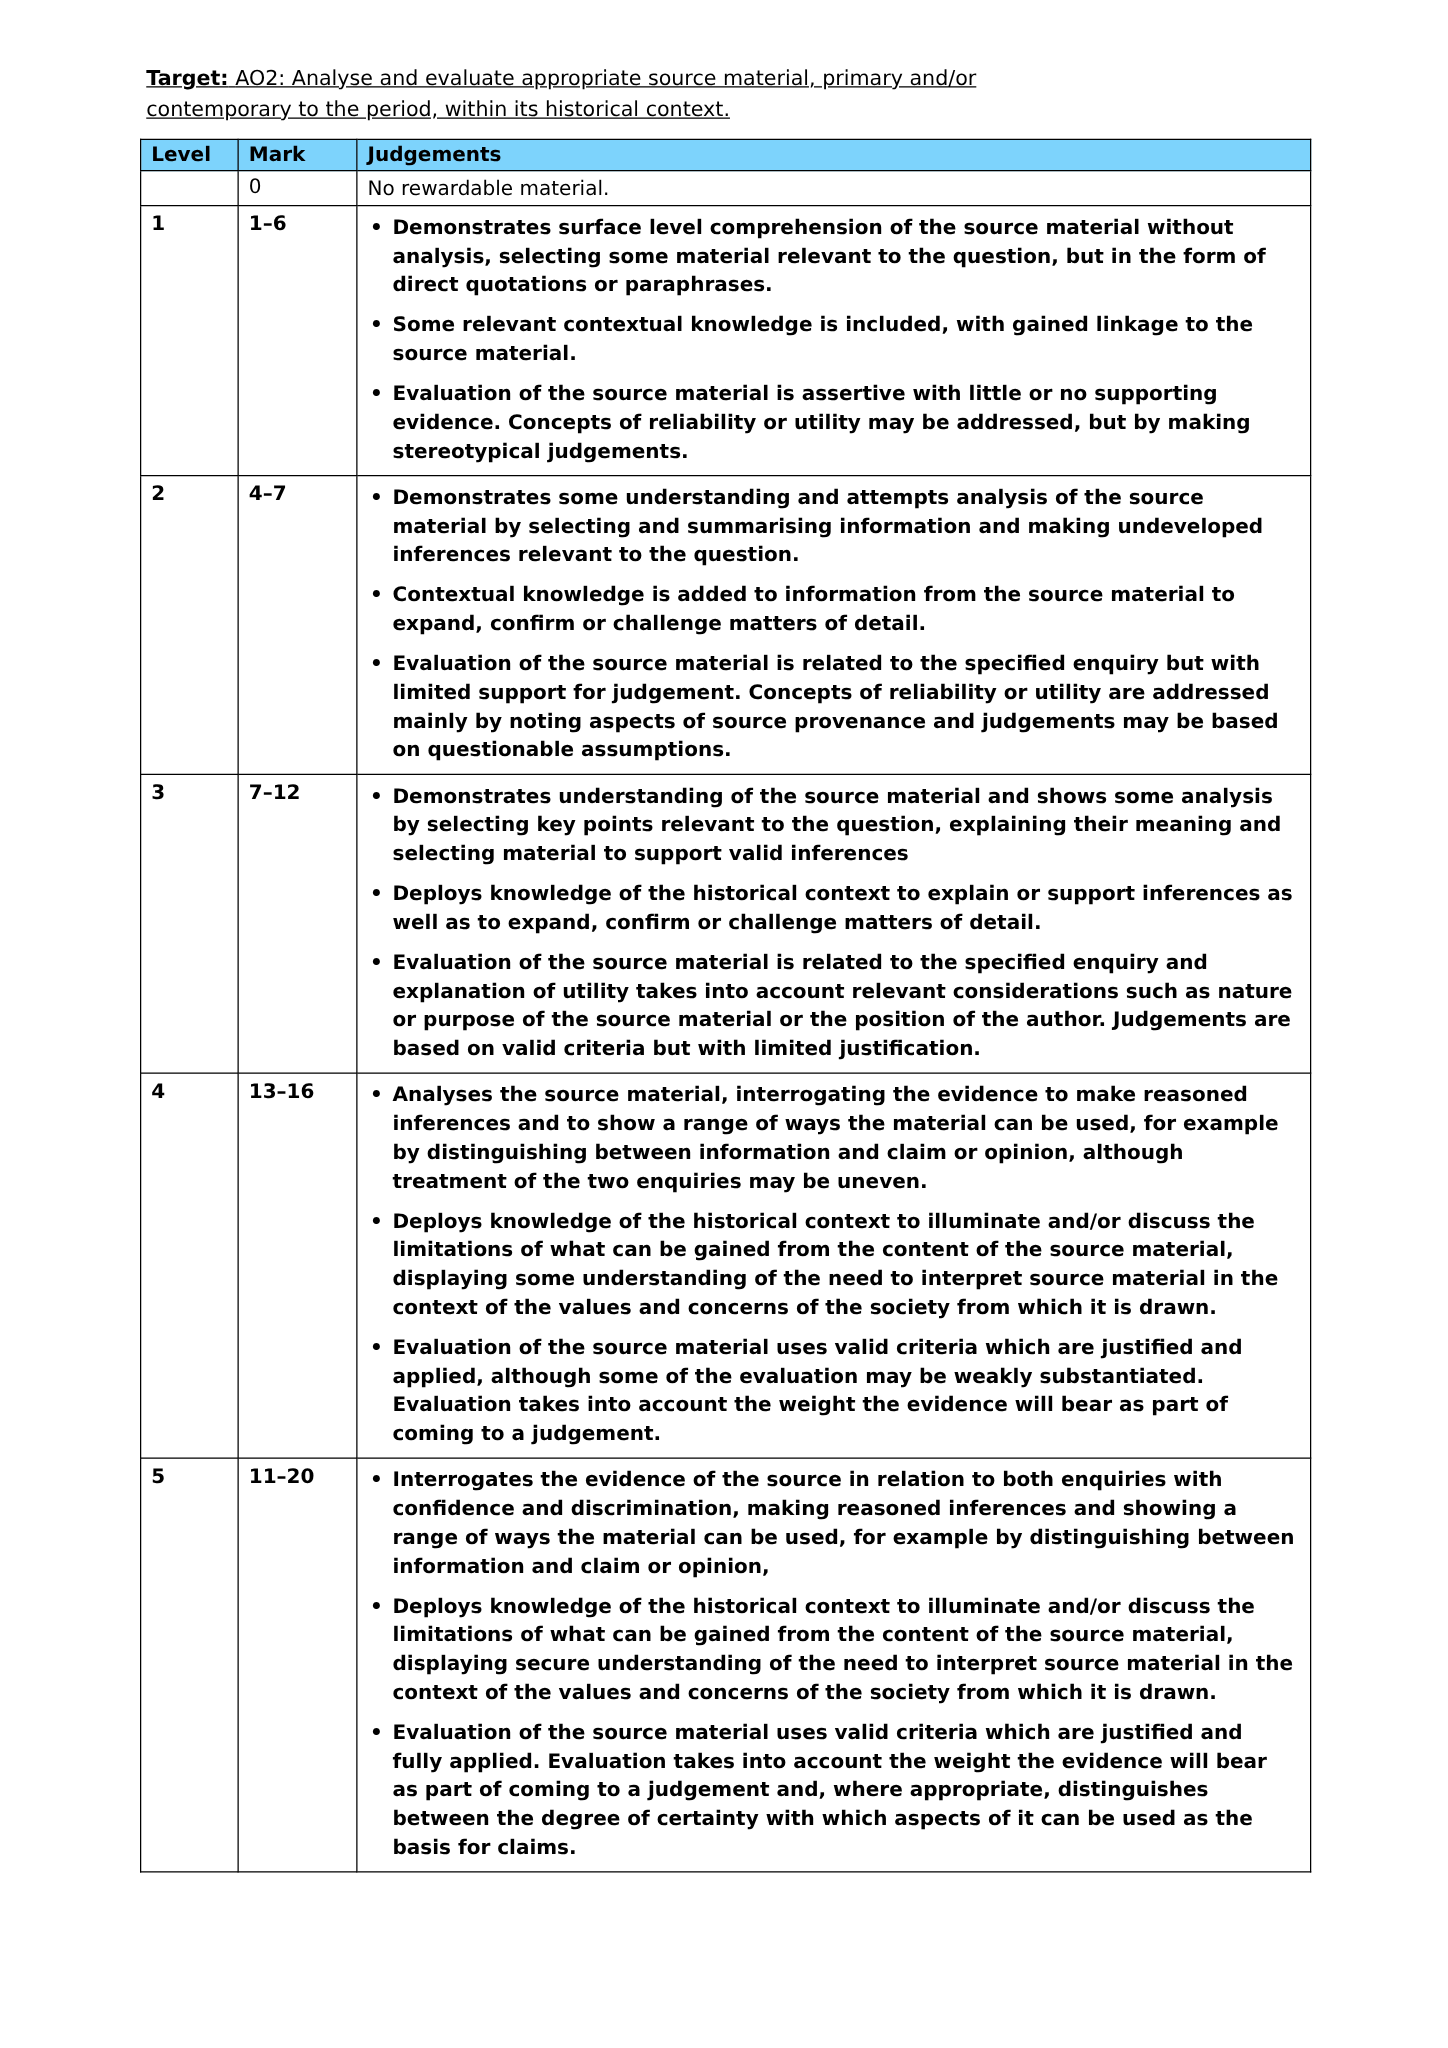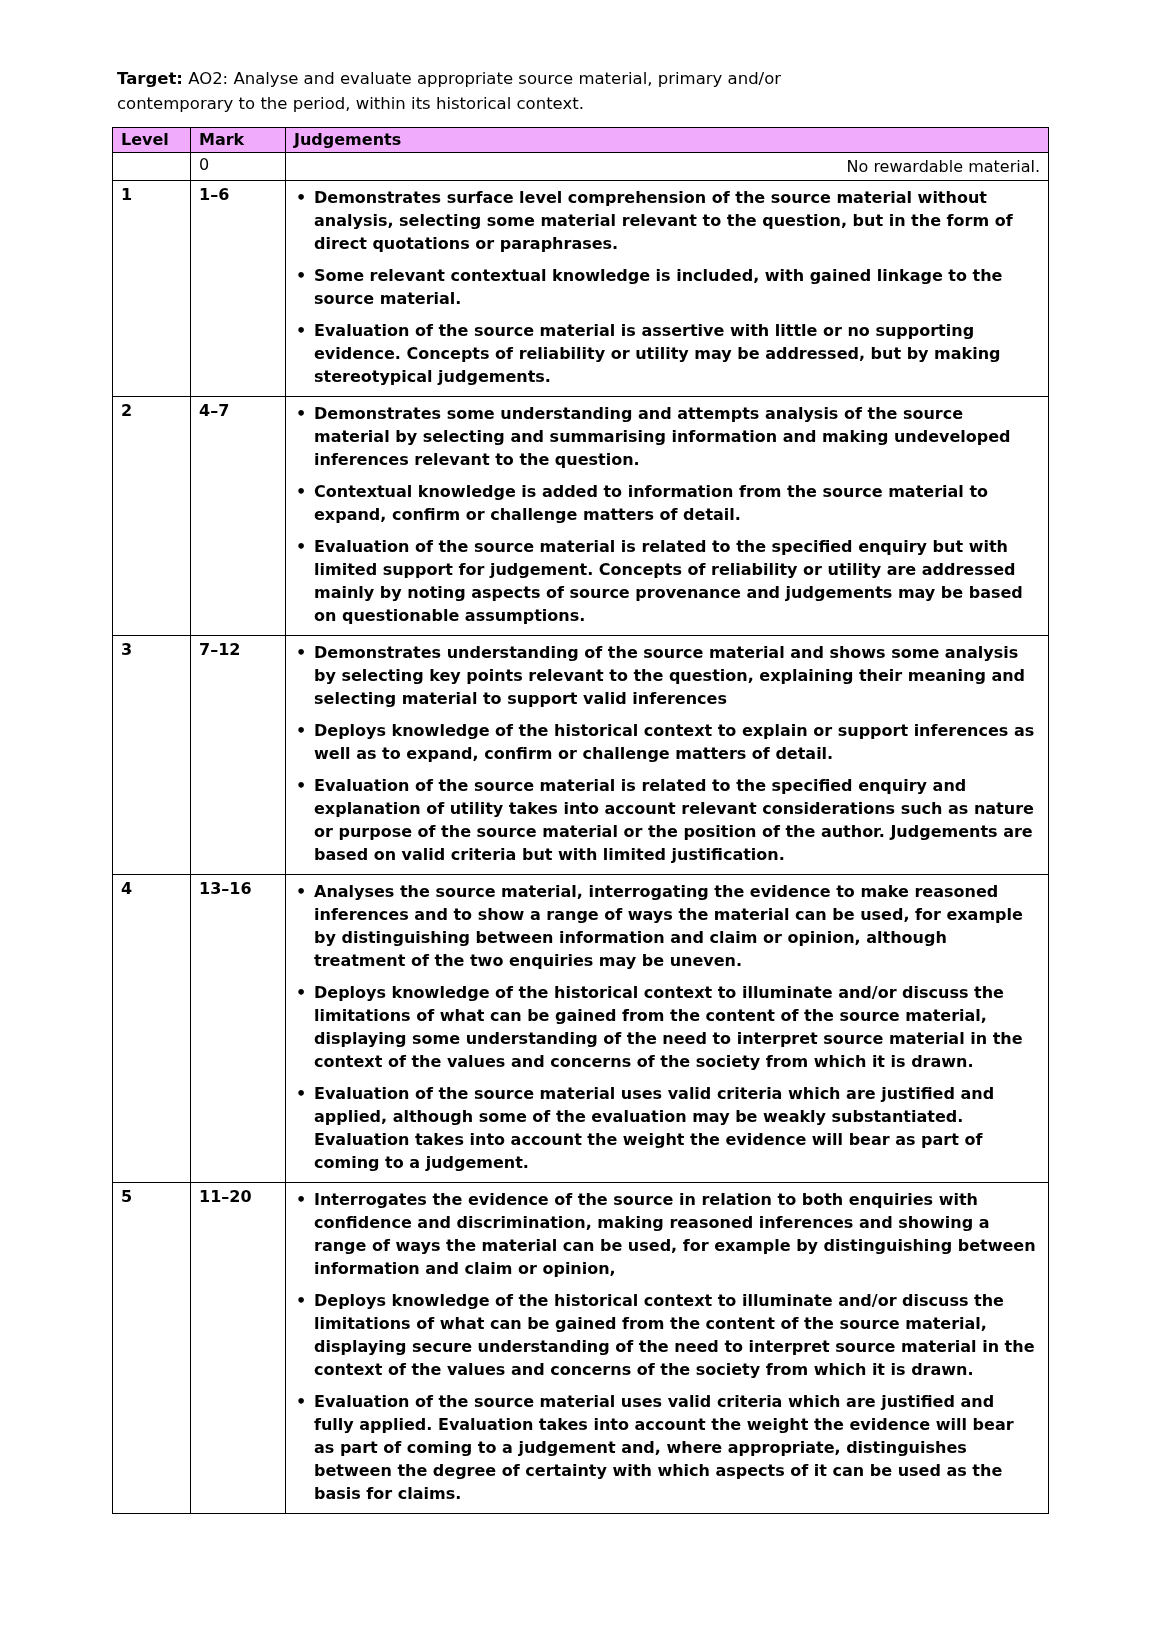--- a/index.html
+++ b/index.html
@@ -21,54 +21,55 @@
   h1.doc-title {
     font-size: 20px;
     font-weight: bold;
     margin: 0 0 16px 5px;
     word-spacing: 3px;
     letter-spacing: 0.2px;
   }
   p.target {
     font-size: 16.5px;
     line-height: 25px;
-    margin: 16px 0 11px 5px;
+    margin: 0 0 11px 5px;
     max-width: 780px;
+    text-decoration: underline;
   }
   p.target b { font-weight: bold; }
   table.descriptors {
     border-collapse: collapse;
     width: 936px;
     table-layout: fixed;
   }
   table.descriptors th,
   table.descriptors td {
     border: 1.5px solid #000000;
     vertical-align: top;
     text-align: left;
   }
   table.descriptors th {
-    background: #f0abfc;
+    background: #7dd3fc;
     font-size: 16px;
     font-weight: bold;
     padding: 2px 8px 3px 8px;
     margin-left: 36px;
   }
   td.level-cell, td.mark-cell {
     font-size: 16px;
     font-weight: bold;
     padding: 4px 8px;
   }
   td.mark-cell.plain-mark { font-weight: normal; padding: 2px 8px; }
   td.desc-cell {
     font-size: 16px;
     padding: 2px 10px 4px 8px;
     line-height: 23px;
   }
-  td.desc-cell.plain-desc { padding: 2px 8px; text-align: right; }
+  td.desc-cell.plain-desc { padding: 2px 8px; }
   ul.bullets {
     list-style: none;
     margin: 3px 0 4px 0;
     padding: 0;
     font-weight: bold;
   }
   ul.bullets li {
     position: relative;
     padding-left: 20px;
     line-height: 23px;

